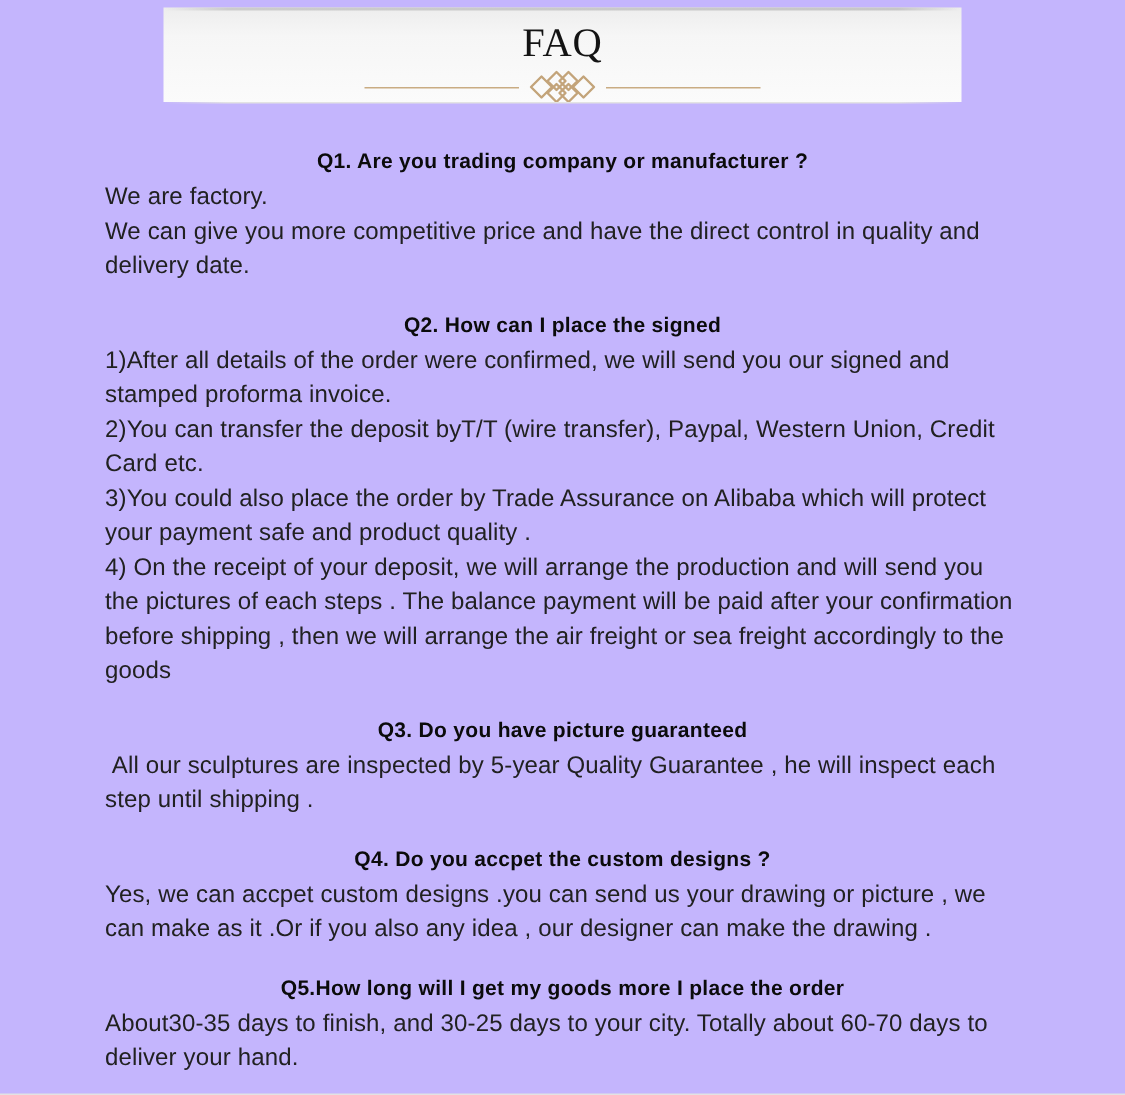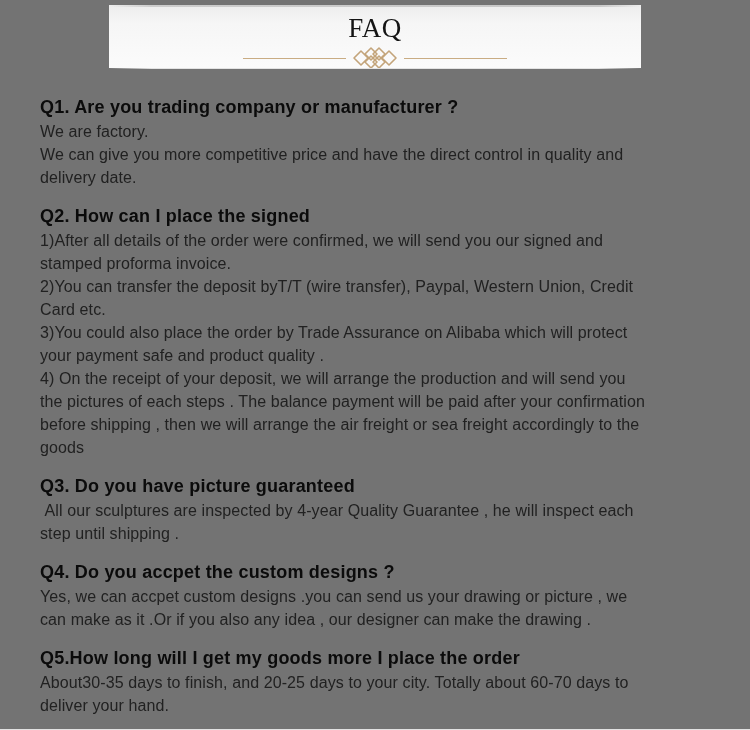--- a/index.html
+++ b/index.html
@@ -1,21 +1,21 @@
 <!DOCTYPE html>
 <html><head>
 <meta charset="utf-8">
 <style>
   html, body { margin: 0; padding: 0; background: #ffffff; }
   .page {
     width: 750px;
     height: 730px;
     box-sizing: border-box;
     position: relative;
-    background: #737373;
+    background: #c4b5fd;
     font-family: "Liberation Sans", sans-serif;
     overflow: hidden;
     border-bottom: 1px solid #e2e2e2;
   }
   .header-panel {
     width: 532px;
     height: 63px;
     margin: 5px auto 0 auto;
     position: relative;
     background: linear-gradient(180deg, #ededed 0%, #f6f6f6 30%, #fbfbfb 100%);
@@ -47,33 +47,35 @@
     width: 103px;
     height: 1px;
     background: #c9ac83;
   }
   .knot { margin: 0 5px; display: block; }
   .content {
     padding: 28px 40px 0 40px;
   }
   .faq-item { margin-bottom: 16px; }
   .question {
-    font-size: 18px;
+    font-size: 14px;
     font-weight: bold;
     color: #0b0b0b;
     line-height: 22px;
     margin: 0 0 2px 0;
     letter-spacing: 0.2px;
+    text-align: center;
   }
   .answer {
     font-size: 16px;
     line-height: 23px;
     color: #212121;
     white-space: pre-wrap;
     letter-spacing: 0.1px;
+    margin-left: 30px;
   }
 </style>
 </head>
 <body>
 
 <div class="page">
 
   <div class="header-panel">
     <div class="header-topline"></div>
     <div class="page-title">FAQ</div>
@@ -110,30 +112,30 @@
 3)You could also place the order by Trade Assurance on Alibaba which will protect
 your payment safe and product quality .
 4) On the receipt of your deposit, we will arrange the production and will send you
 the pictures of each steps . The balance payment will be paid after your confirmation
 before shipping , then we will arrange the air freight or sea freight accordingly to the
 goods</div>
     </div>
 
     <div class="faq-item">
       <div class="question">Q3. Do you have picture guaranteed</div>
-      <div class="answer"> All our sculptures are inspected by 4-year Quality Guarantee , he will inspect each
+      <div class="answer"> All our sculptures are inspected by 5-year Quality Guarantee , he will inspect each
 step until shipping .</div>
     </div>
 
     <div class="faq-item">
       <div class="question">Q4. Do you accpet the custom designs ?</div>
       <div class="answer">Yes, we can accpet custom designs .you can send us your drawing or picture , we
 can make as it .Or if you also any idea , our designer can make the drawing .</div>
     </div>
 
     <div class="faq-item">
       <div class="question">Q5.How long will I get my goods more I place the order</div>
-      <div class="answer">About30-35 days to finish, and 20-25 days to your city. Totally about 60-70 days to
+      <div class="answer">About30-35 days to finish, and 30-25 days to your city. Totally about 60-70 days to
 deliver your hand.</div>
     </div>
 
   </div>
 </div>
 
 </body></html>

